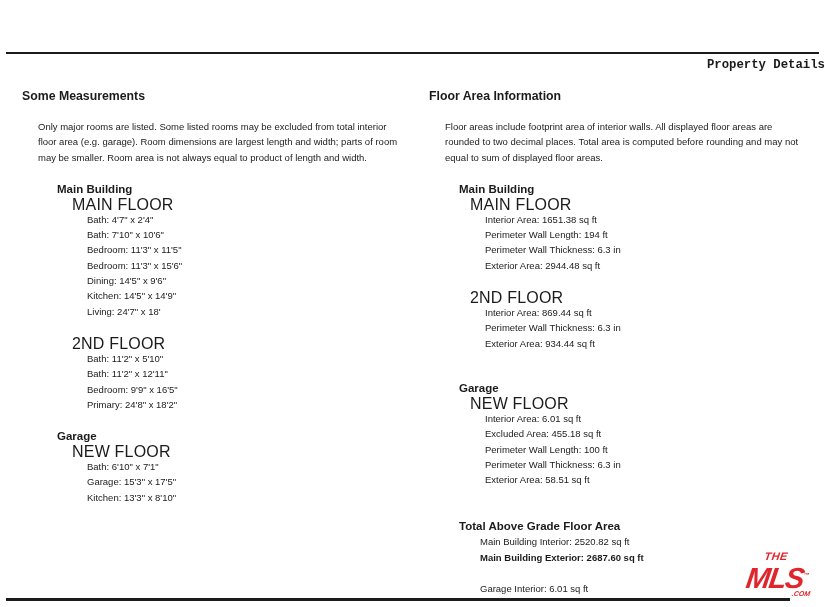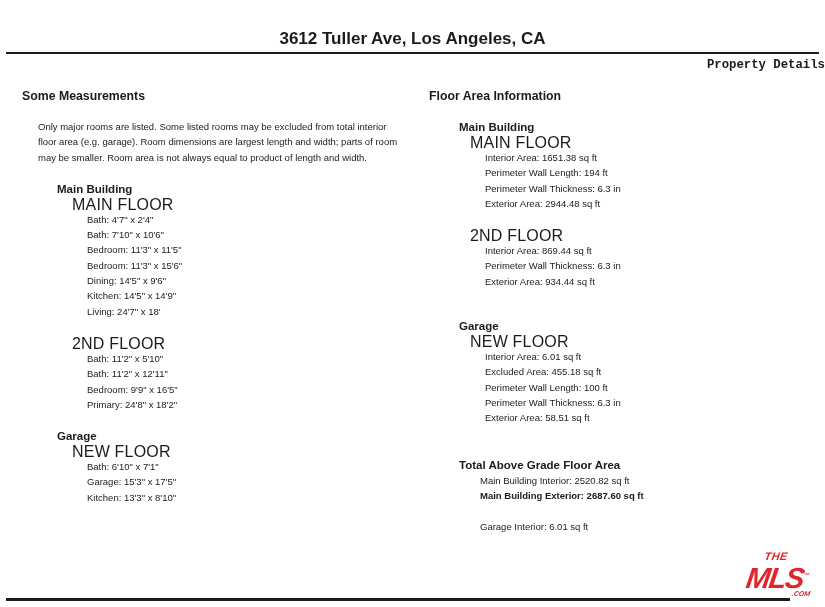--- a/index.html
+++ b/index.html
@@ -81,21 +81,20 @@
   .mls-the{display:block;font-size:11px;line-height:11px;margin-left:15px;letter-spacing:0.5px;}
   .mls-mls{display:block;font-size:29px;line-height:26px;letter-spacing:-1.5px;}
   .tm{font-size:6px;vertical-align:super;font-style:normal;}
   .mls-com{display:block;font-size:7px;line-height:7px;text-align:right;margin-top:-1px;}
 </style>
 </head>
 <body>
 
 <div class="page">
 
-  <h1 class="page-title">3612 Tuller Ave, Los Angeles, CA</h1>
   <div class="top-rule"></div>
   <h2 class="page-subtitle">Property Details</h2>
 
   <section class="col col-left">
     <h3 class="section-heading">Some Measurements</h3>
     <p class="desc">Only major rooms are listed. Some listed rooms may be excluded from total interior floor area (e.g. garage). Room dimensions are largest length and width; parts of room may be smaller. Room area is not always equal to product of length and width.</p>
     <div class="buildings">
         <div class="building">
           <div class="building-name">Main Building</div>
           <div class="floor">
@@ -123,20 +122,21 @@
             <div class="item">Bath: 6'10" x 7'1"</div>
             <div class="item">Garage: 15'3" x 17'5"</div>
             <div class="item">Kitchen: 13'3" x 8'10"</div>
           </div>
         </div>
       </div>
   </section>
 
   <section class="col col-right">
     <h3 class="section-heading">Floor Area Information</h3>
+    <p class="desc">Floor areas include footprint area of interior walls. All displayed floor areas are rounded to two decimal places. Total area is computed before rounding and may not equal to sum of displayed floor areas.</p>
     <div class="buildings">
         <div class="building">
           <div class="building-name">Main Building</div>
           <div class="floor">
             <div class="floor-name">MAIN FLOOR</div>
             <div class="item">Interior Area: 1651.38 sq ft</div>
             <div class="item">Perimeter Wall Length: 194 ft</div>
             <div class="item">Perimeter Wall Thickness: 6.3 in</div>
             <div class="item">Exterior Area: 2944.48 sq ft</div>
           </div>

